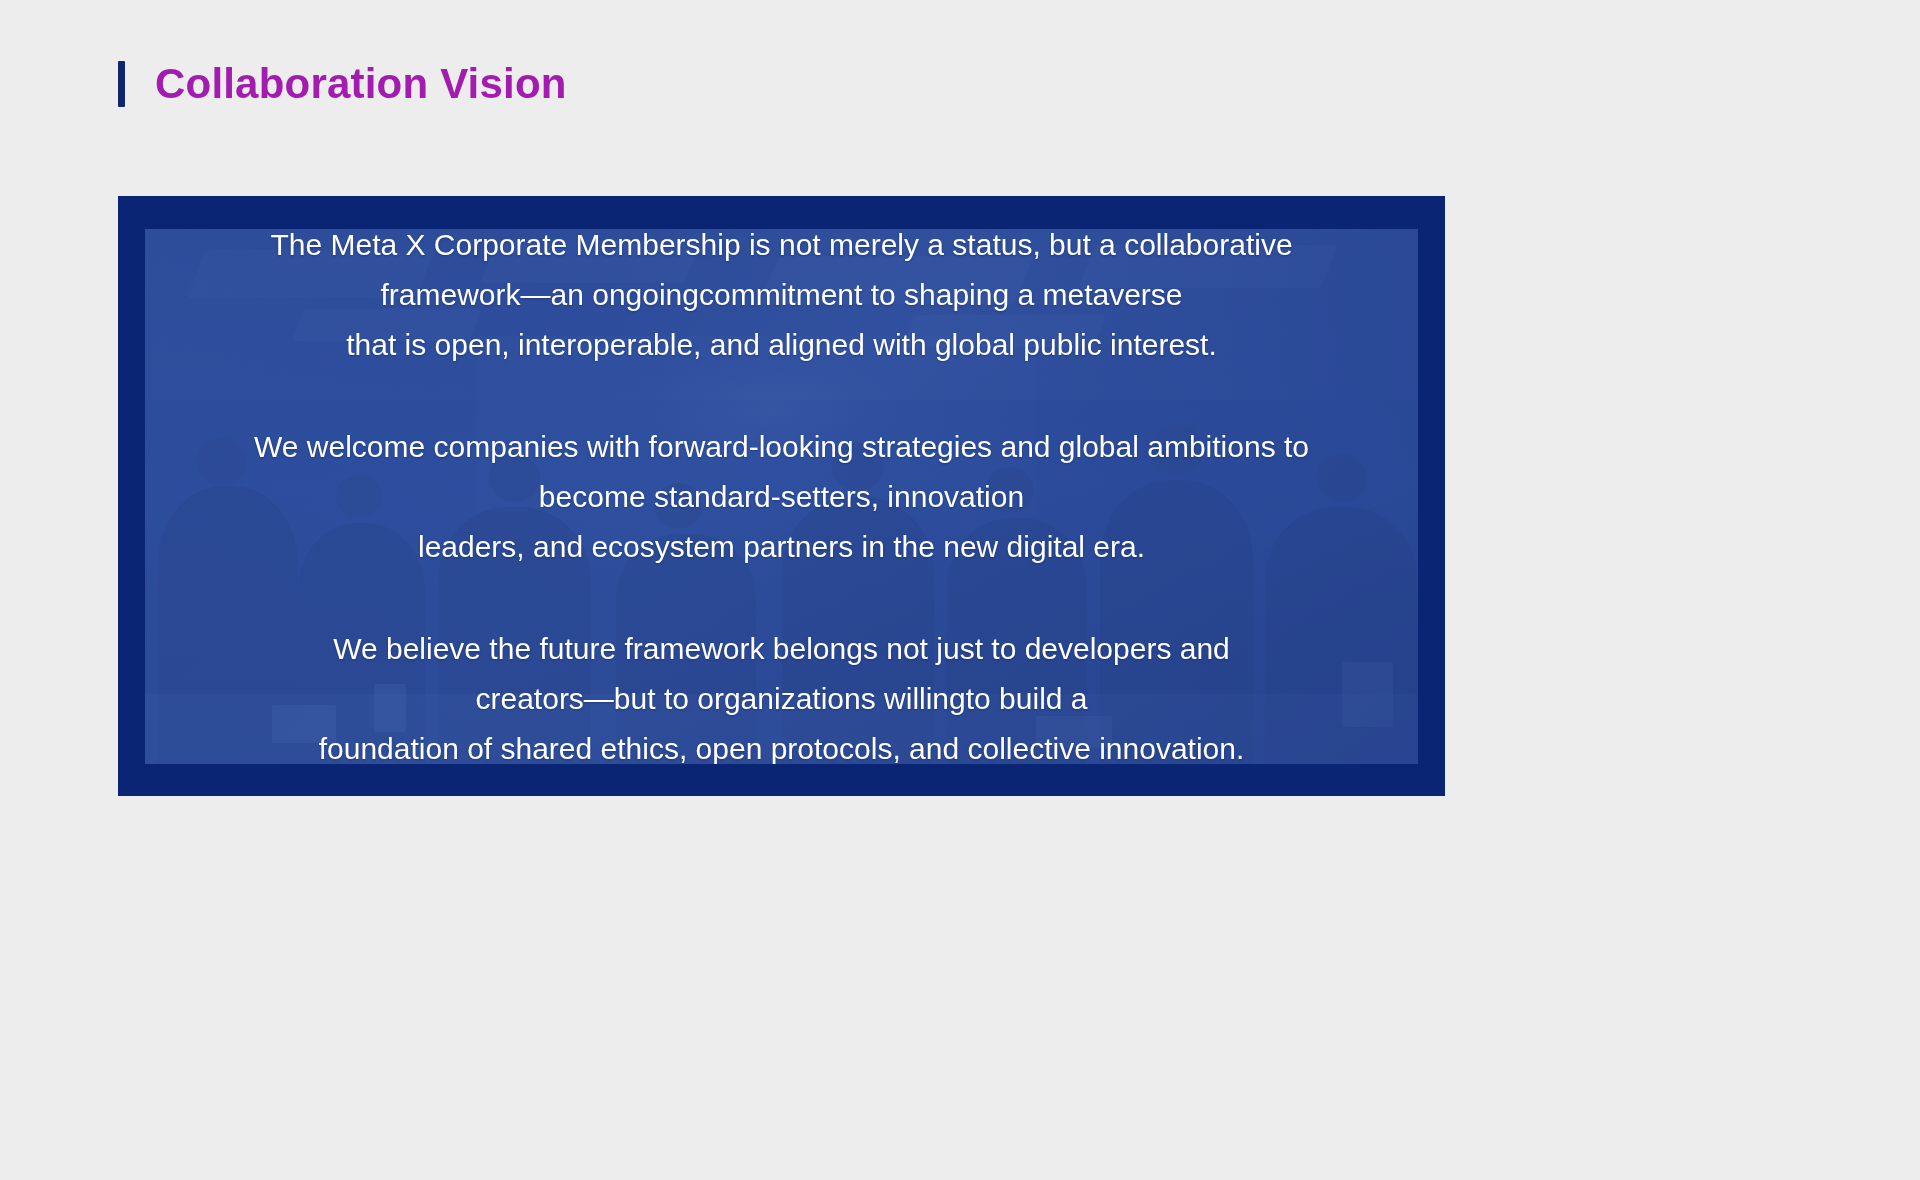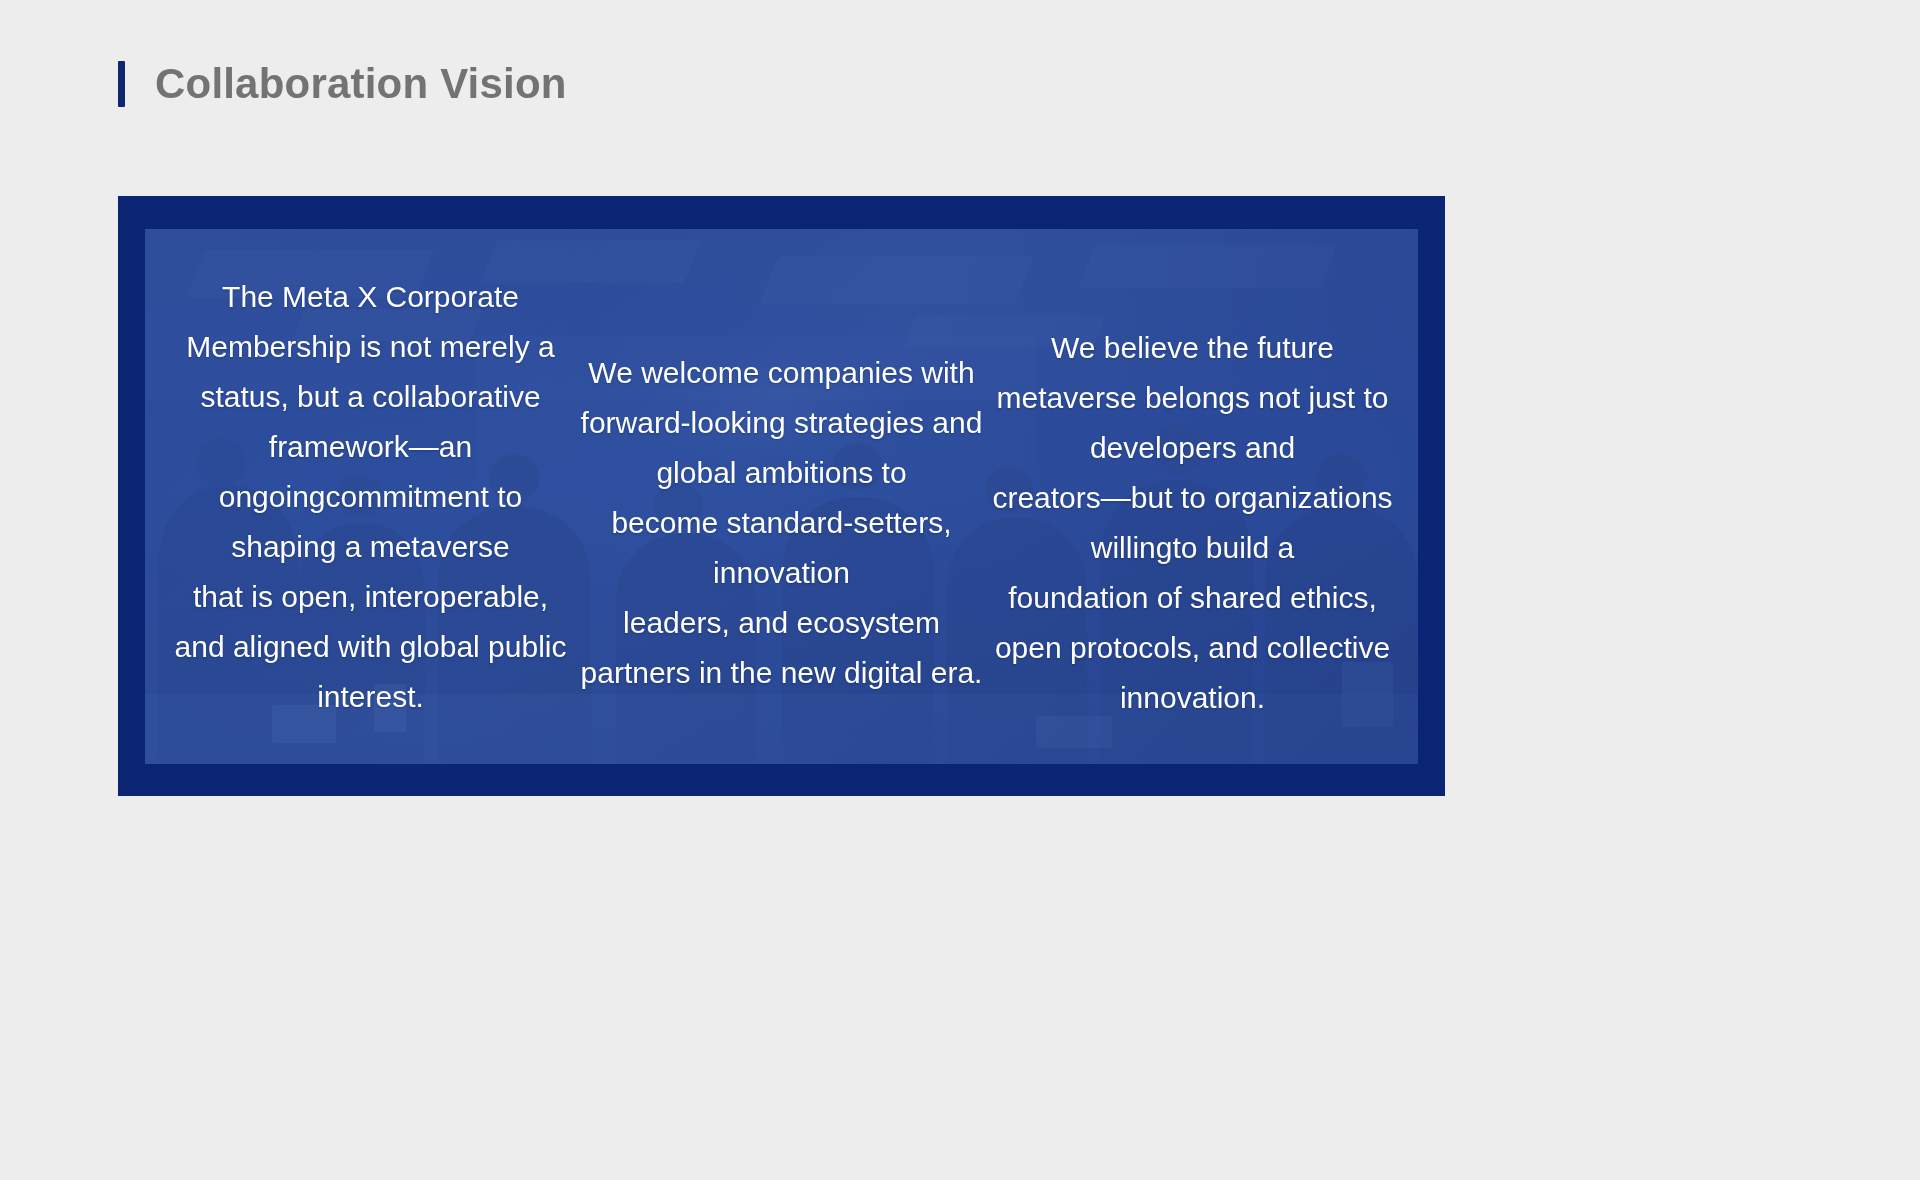--- a/index.html
+++ b/index.html
@@ -30,21 +30,21 @@
   }
   .heading-bar {
     width: 7px;
     height: 46px;
     background: #10276e;
     border-radius: 1px;
   }
   .heading-text {
     font-size: 42px;
     font-weight: bold;
-    color: #737373;
+    color: #a21caf;
     letter-spacing: 0.2px;
     white-space: nowrap;
   }
 
   
   .panel-frame {
     position: absolute;
     left: 118px;
     top: 196px;
     width: 1327px;
@@ -123,21 +123,21 @@
     position: absolute;
     inset: 0;
     background: linear-gradient(135deg, rgba(45,78,160,0.88) 0%, rgba(48,82,165,0.84) 45%, rgba(40,70,150,0.90) 100%);
   }
 
   
   .panel-text {
     position: absolute;
     inset: 0;
     display: flex;
-    flex-direction: row;
+    flex-direction: column;
     justify-content: center;
     align-items: center;
     padding: 18px 20px;
   }
   .para {
     color: #ffffff;
     font-size: 30px;
     line-height: 50px;
     text-align: center;
     width: 100%;
@@ -205,21 +205,21 @@
 
       <div class="panel-tint"></div>
 
       <div class="panel-text">
         <p class="para">The Meta X Corporate Membership is not merely a status, but a collaborative
 framework—an ongoingcommitment to shaping a metaverse
 that is open, interoperable, and aligned with global public interest.</p>
         <p class="para">We welcome companies with forward-looking strategies and global ambitions to
 become standard-setters, innovation
 leaders, and ecosystem partners in the new digital era.</p>
-        <p class="para">We believe the future metaverse belongs not just to developers and
+        <p class="para">We believe the future framework belongs not just to developers and
 creators—but to organizations willingto build a
 foundation of shared ethics, open protocols, and collective innovation.</p>
       </div>
 
     </div>
   </div>
 
 </div>
 
 </body></html>

